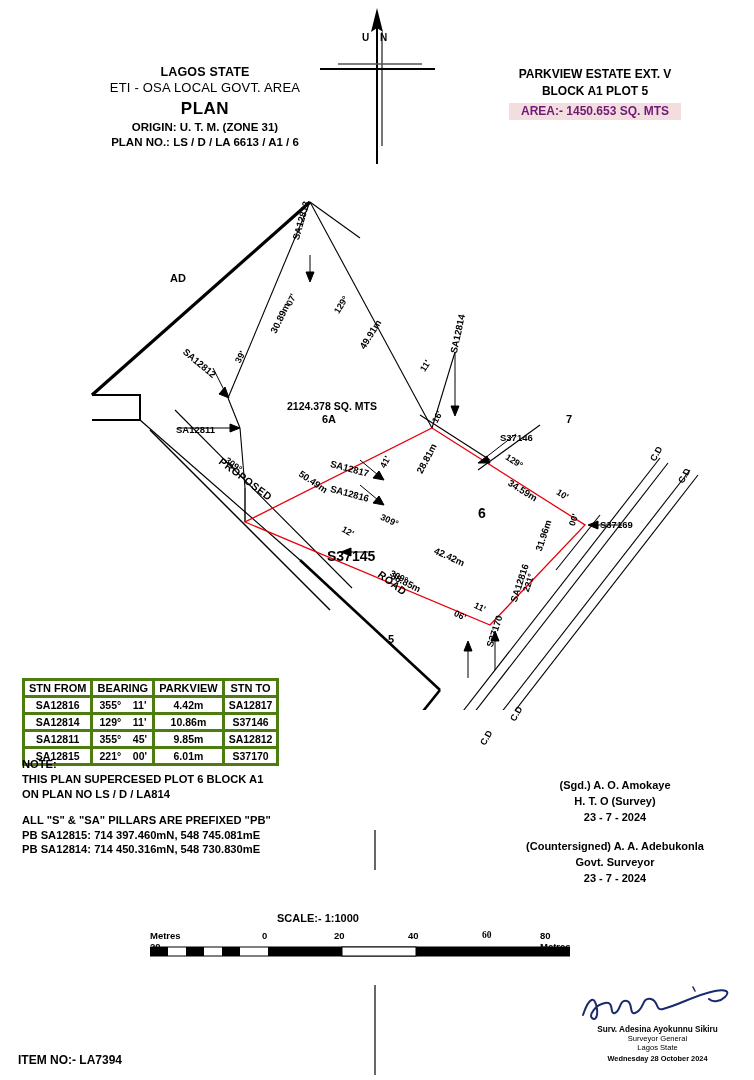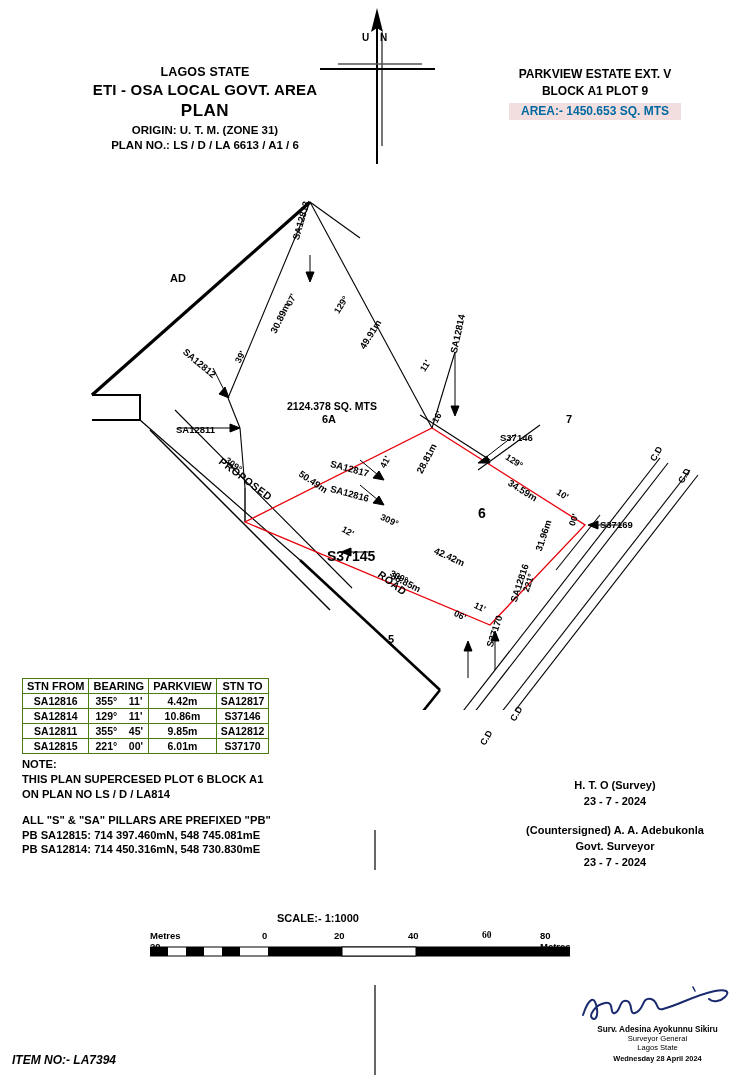--- a/index.html
+++ b/index.html
@@ -4,49 +4,49 @@
 <style>
   html,body{margin:0;padding:0;background:#fff;}
   body{width:754px;height:1080px;position:relative;overflow:hidden;
        font-family:"Liberation Sans",sans-serif;color:#000;}
   .page{position:absolute;inset:0;background:#fff;}
   .abs{position:absolute;}
   .b{font-weight:bold;}
   svg{display:block;}
   .hdr-left{left:60px;top:64px;width:290px;text-align:center;line-height:1.28;}
   .hdr-left .l1{font-size:12.5px;font-weight:bold;letter-spacing:.2px;}
-  .hdr-left .l2{font-size:15px;font-weight:bold;letter-spacing:.2px;}
+  .hdr-left .l2{font-size:13px;font-weight:normal;letter-spacing:.2px;}
   .hdr-left .l3{font-size:17px;font-weight:bold;letter-spacing:.5px;margin:1px 0;}
   .hdr-left .l4{font-size:11.5px;font-weight:bold;}
   .hdr-left .l5{font-size:11.5px;font-weight:bold;}
   .hdr-right{left:470px;top:66px;width:250px;text-align:center;line-height:1.38;}
   .hdr-right .r1{font-size:12px;font-weight:bold;}
   .hdr-right .r2{font-size:12px;font-weight:bold;}
-  .hdr-right .r3{font-size:12px;font-weight:bold;color:#0369a1;background:#f2dede;
+  .hdr-right .r3{font-size:12px;font-weight:bold;color:#701a75;background:#f2dede;
                  display:inline-block;padding:0 12px;margin-top:2px;}
   table.stn{position:absolute;left:22px;top:678px;border-collapse:collapse;
             font-size:10.5px;font-weight:bold;}
-  table.stn td,table.stn th{border:1px solid #4d7c0f;padding:1px 4px;text-align:center;
+  table.stn td,table.stn th{border:3px solid #4d7c0f;padding:1px 4px;text-align:center;
             font-weight:bold;white-space:nowrap;}
   table.stn th{font-size:11px;}
   table.stn td.brg{text-align:left;padding-left:6px;}
   .note{position:absolute;left:22px;top:757px;font-size:11.2px;font-weight:bold;
         line-height:1.33;}
   .note .gap{height:11px;}
   .sig{position:absolute;left:495px;top:778px;width:240px;text-align:center;
        font-size:11px;font-weight:bold;line-height:1.45;}
   .sig .gap{height:13px;}
   .scale-title{position:absolute;left:277px;top:912px;font-size:11px;font-weight:bold;}
   .scalebar{position:absolute;left:150px;top:930px;}
   .sl{position:absolute;font-size:9.5px;font-weight:bold;}
   .stamp{position:absolute;left:575px;top:985px;width:165px;text-align:center;}
   .stamp .nm{font-size:8.2px;font-weight:bold;margin-top:-2px;}
   .stamp .ti{font-size:7.6px;}
   .stamp .dt{font-size:7.4px;font-weight:bold;margin-top:2px;}
-  .item{position:absolute;left:12px;top:1053px;font-size:12px;font-weight:bold;font-style:italic;}
+  .item{position:absolute;left:18px;top:1053px;font-size:12px;font-weight:bold;}
   .mlab{position:absolute;font-weight:bold;white-space:nowrap;}
 </style>
 </head>
 <body>
 
 <div class="page">
 
   <div class="abs hdr-left">
     <div class="l1">LAGOS STATE</div>
     <div class="l2">ETI - OSA LOCAL GOVT. AREA</div>
@@ -62,21 +62,21 @@
       <line x1="64" y1="26" x2="64" y2="140" stroke="#555" stroke-width="1.6"></line>
       <line x1="2" y1="63" x2="117" y2="63" stroke="#000" stroke-width="2"></line>
       <line x1="20" y1="58" x2="104" y2="58" stroke="#555" stroke-width="1.6"></line>
     </svg>
     <div class="abs b" style="left:44px;top:26px;font-size:10px;">U</div>
     <div class="abs b" style="left:62px;top:26px;font-size:10px;">N</div>
   </div>
 
   <div class="abs hdr-right">
     <div class="r1">PARKVIEW ESTATE EXT. V</div>
-    <div class="r2">BLOCK A1 PLOT 9</div>
+    <div class="r2">BLOCK A1 PLOT 5</div>
     <div class="r3">AREA:- 1450.653 SQ. MTS</div>
   </div>
 
   <svg class="abs" style="left:0;top:170px;" width="754" height="540" viewBox="0 0 754 540">
 
     <polyline points="92,225 140,225 140,250 92,250" fill="none" stroke="#000" stroke-width="2"></polyline>
     <line x1="92" y1="225" x2="310" y2="32" stroke="#000" stroke-width="3.2"></line>
     <line x1="140" y1="250" x2="300" y2="390" stroke="#000" stroke-width="1.2"></line>
     <line x1="300" y1="390" x2="440" y2="520" stroke="#000" stroke-width="2.6"></line>
     <line x1="440" y1="520" x2="420" y2="545" stroke="#000" stroke-width="2.6"></line>
@@ -237,20 +237,21 @@
     <div>NOTE:</div>
     <div>THIS PLAN SUPERCESED PLOT 6 BLOCK A1</div>
     <div>ON PLAN NO LS / D / LA814</div>
     <div class="gap"></div>
     <div>ALL "S" &amp; "SA" PILLARS ARE PREFIXED "PB"</div>
     <div>PB SA12815: 714 397.460mN, 548 745.081mE</div>
     <div>PB SA12814: 714 450.316mN, 548 730.830mE</div>
   </div>
 
   <div class="sig">
+    <div>(Sgd.) A. O. Amokaye</div>
     <div>H. T. O (Survey)</div>
     <div>23 - 7 - 2024</div>
     <div class="gap"></div>
     <div>(Countersigned) A. A. Adebukonla</div>
     <div>Govt. Surveyor</div>
     <div>23 - 7 - 2024</div>
   </div>
 
   <svg class="abs" style="left:370px;top:830px;" width="10" height="40">
     <line x1="5" y1="0" x2="5" y2="40" stroke="#000" stroke-width="1.2"></line>
@@ -285,18 +286,18 @@
     <svg width="165" height="42" viewBox="0 0 165 42">
       <path d="M8,30 C14,12 20,10 22,24 C23,32 20,36 17,33 C14,30 20,20 30,18
                C40,16 34,30 40,28 C46,26 44,14 52,16 C58,17 54,30 60,28
                C70,25 66,12 76,14 C84,16 80,26 88,24 C104,20 120,10 140,6
                C150,4 156,6 150,12 C146,16 138,18 134,14" fill="none" stroke="#1a2a6e" stroke-width="2" stroke-linecap="round"></path>
       <path d="M118,2 L120,6" stroke="#1a2a6e" stroke-width="1.6" stroke-linecap="round"></path>
     </svg>
     <div class="nm">Surv. Adesina Ayokunnu Sikiru</div>
     <div class="ti">Surveyor General</div>
     <div class="ti">Lagos State</div>
-    <div class="dt">Wednesday 28 April 2024</div>
+    <div class="dt">Wednesday 28 October 2024</div>
   </div>
 
   <div class="item">ITEM NO:- LA7394</div>
 
 </div>
 
 </body></html>

